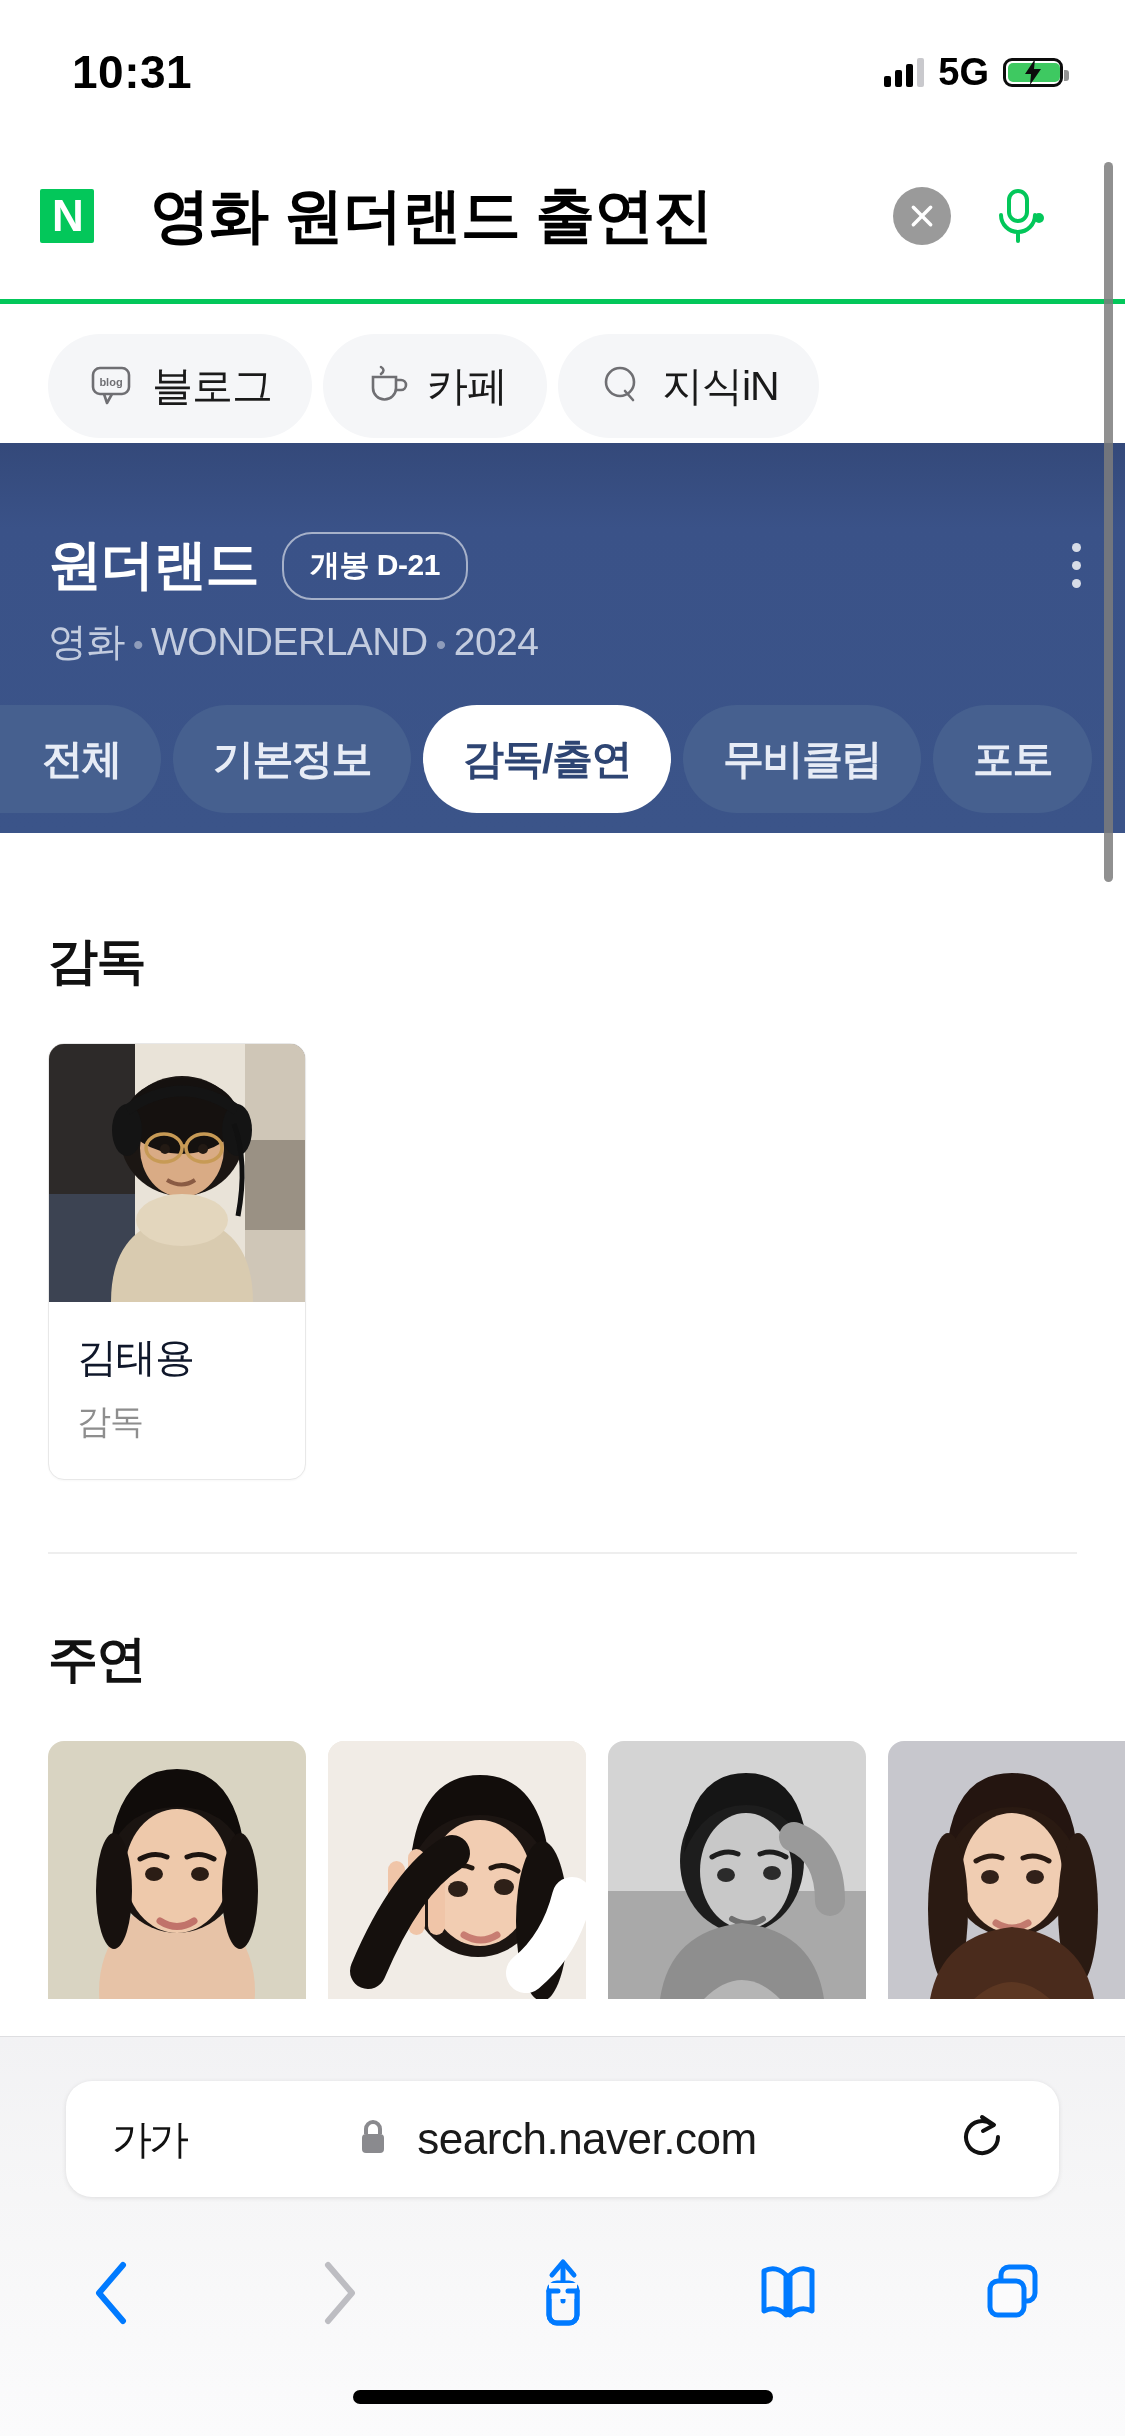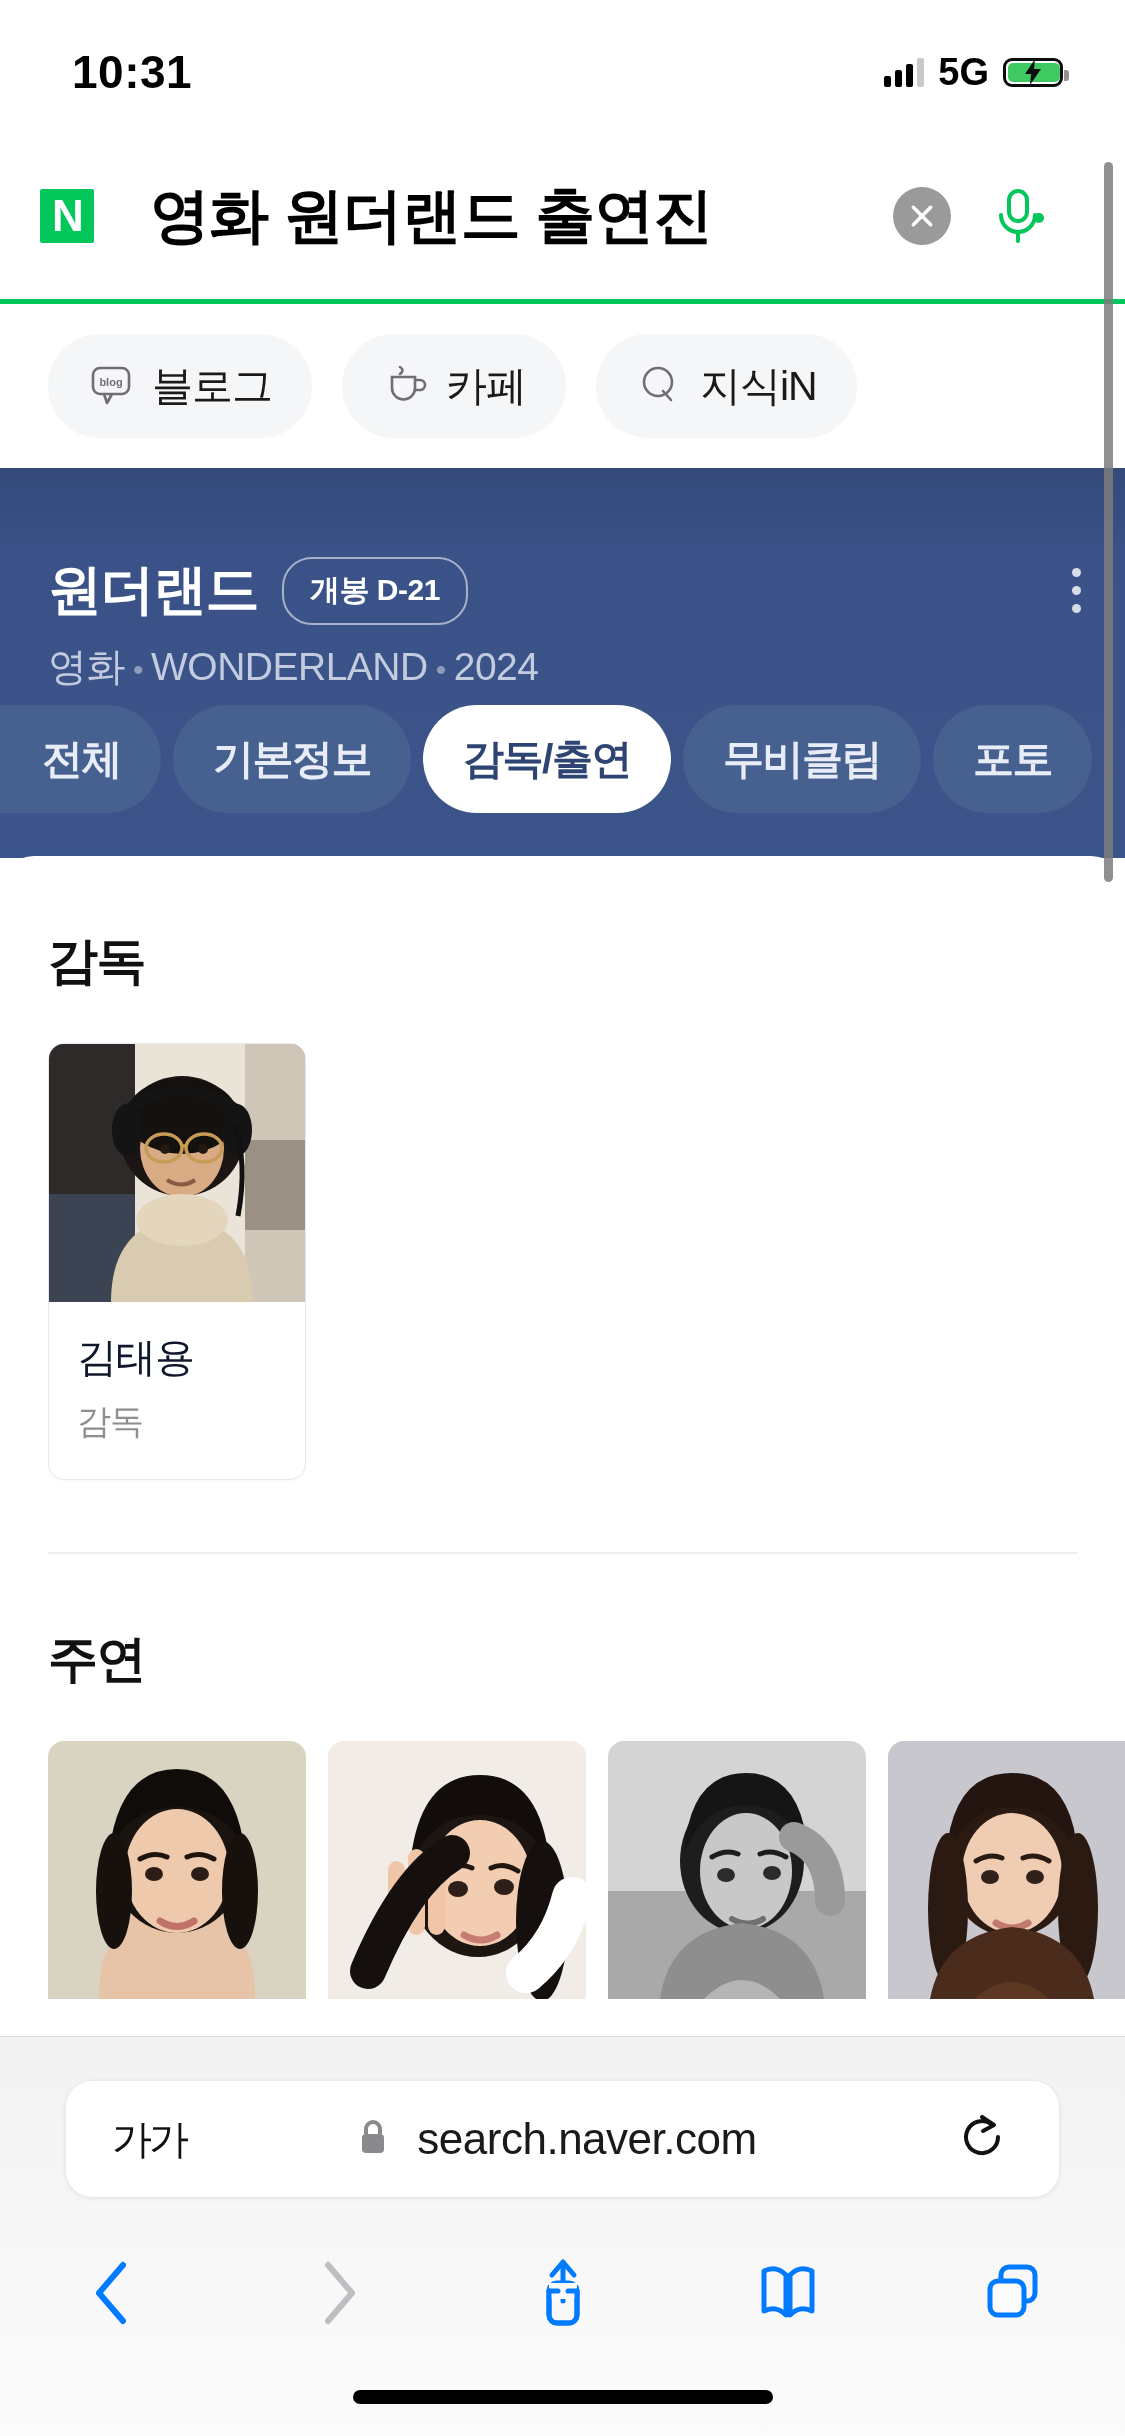--- a/index.html
+++ b/index.html
@@ -48,32 +48,32 @@
     display:flex; align-items:center; justify-content:center; flex:0 0 auto; margin-right:34px;
   }
   .clear-btn svg{ width:26px; height:26px;}
   .mic-btn{ width:66px; height:66px; display:flex; align-items:center; justify-content:center; flex:0 0 auto; margin-right:34px;}
 
   .green-rule{ position:absolute; top:299px; left:0; width:1125px; height:5px; background:#03C75A; }
 
   
   .chips{
     position:absolute; top:304px; left:0; width:1125px; height:164px; background:#fff;
-    display:flex; align-items:center; gap:30px; padding:0 0 0 48px; overflow:hidden;
+    display:flex; align-items:center; gap:11px; padding:0 0 0 48px; overflow:hidden;
   }
   .chip{
     height:104px; background:#F5F6F8; border-radius:52px;
     display:flex; align-items:center; gap:18px; padding:0 40px; flex:0 0 auto;
   }
   .chip-label{ font-size:41px; color:#1a1a1a; font-weight:500; letter-spacing:-1px; white-space:nowrap;}
   .chip svg{ flex:0 0 auto;}
 
   
   .movie-head{
-    position:absolute; top:468px; left:0; width:1125px; height:390px;
+    position:absolute; top:443px; left:0; width:1125px; height:390px;
     background:linear-gradient(180deg,#34497a 0%,#3a5288 22%,#3b5489 100%);
   }
   .mh-row{ position:absolute; top:86px; left:48px; right:40px; display:flex; align-items:center;}
   .mh-title{ font-size:54px; font-weight:700; color:#fff; letter-spacing:-1.5px;}
   .mh-badge{
     margin-left:24px; height:68px; padding:0 26px; border:2px solid rgba(255,255,255,.55);
     border-radius:30px; display:flex; align-items:center; color:#fff; font-size:30px; font-weight:700;
     letter-spacing:-.5px;
   }
   .mh-kebab{ position:absolute; top:100px; right:44px; width:10px; display:flex; flex-direction:column; gap:9px; align-items:center;}

